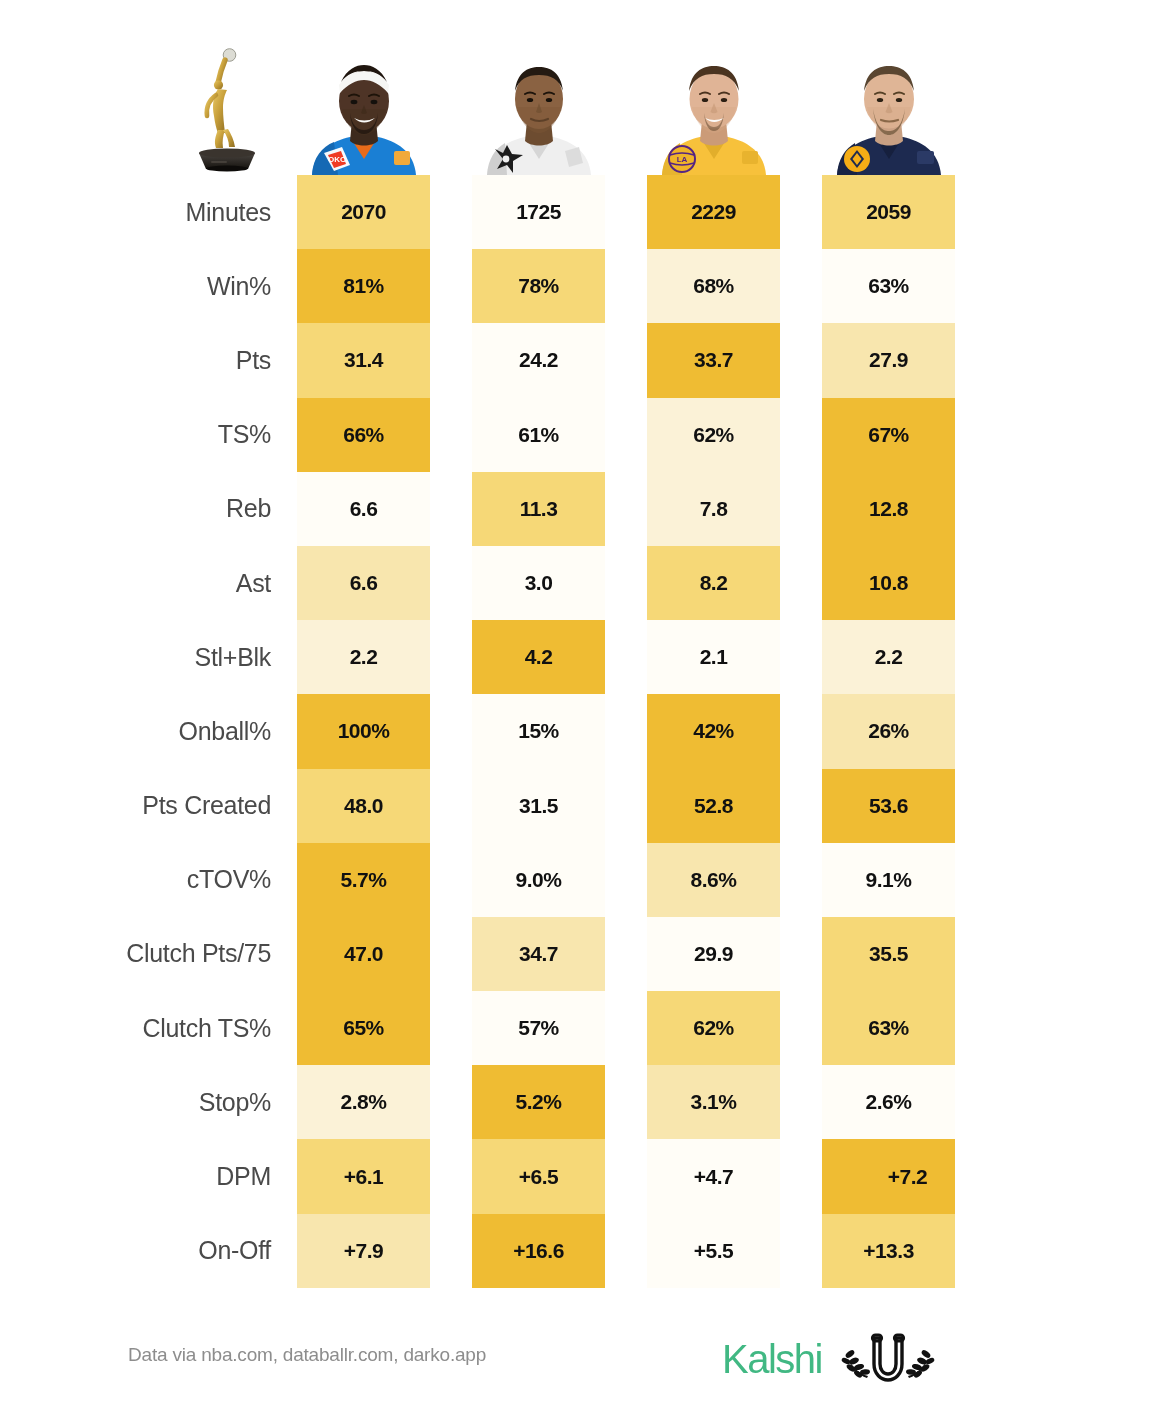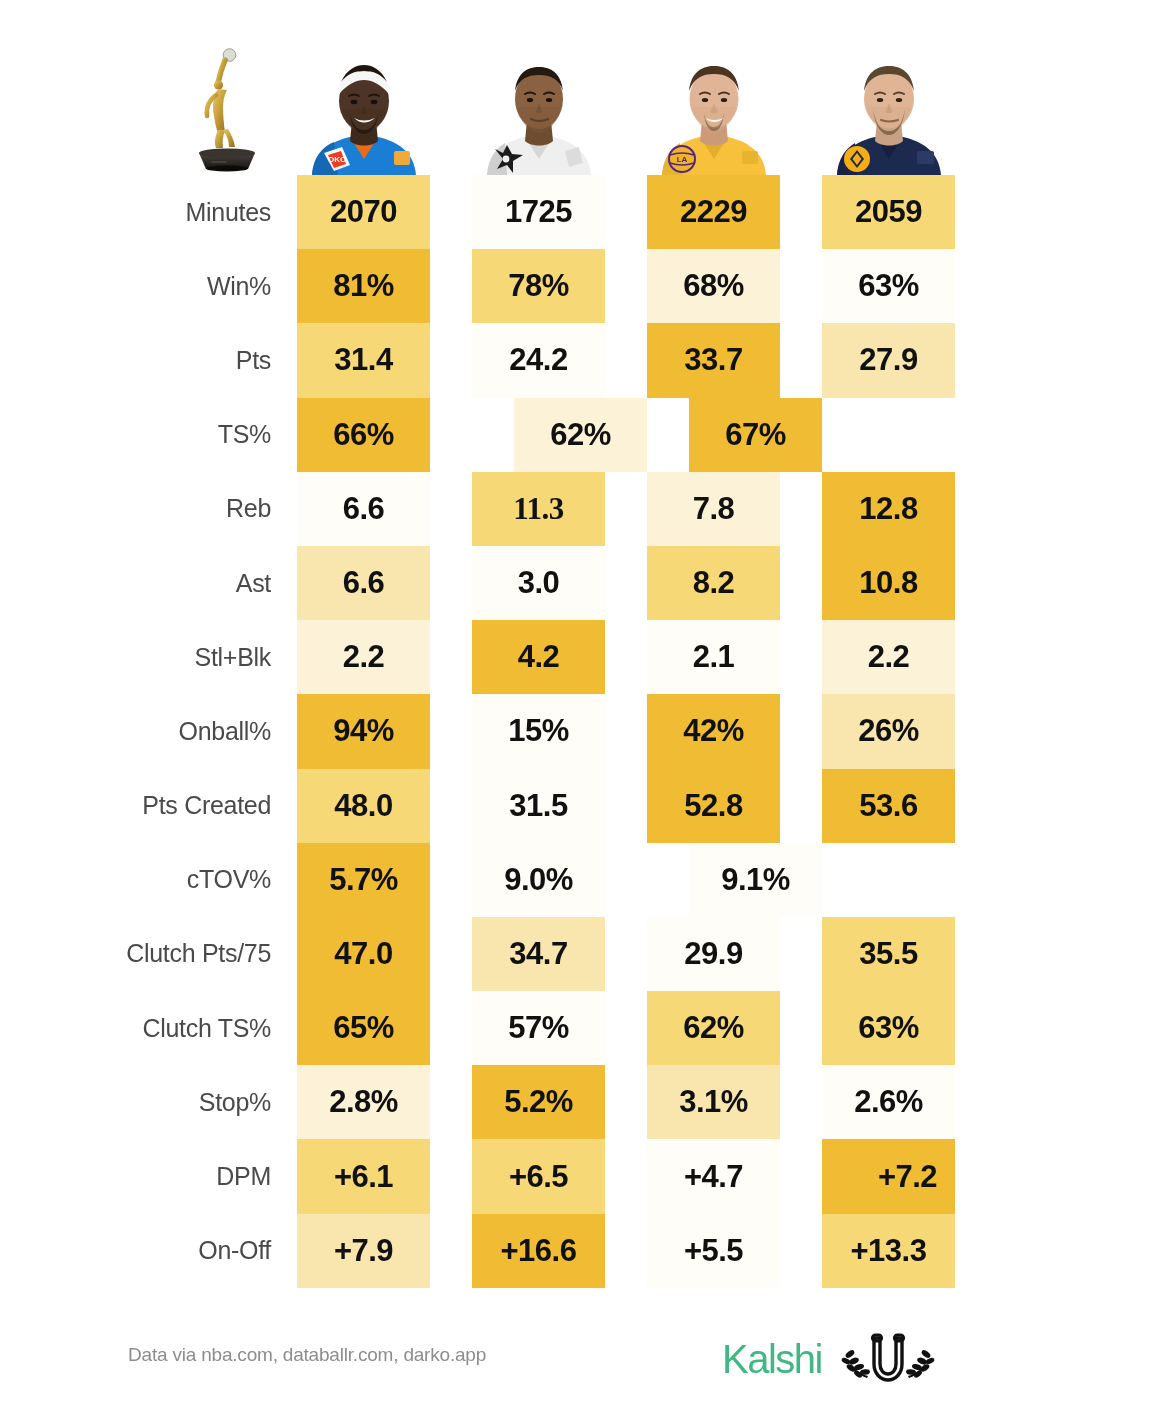--- a/index.html
+++ b/index.html
@@ -80,21 +80,21 @@
     font-size: 25px;
     color: #4a4a4a;
     letter-spacing: -0.3px;
     font-weight: 400;
   }
   .cell {
     flex: 0 0 133px;
     display: flex;
     align-items: center;
     justify-content: center;
-    font-size: 31px;
+    font-size: 21px;
     font-weight: 700;
     color: #111111;
     letter-spacing: -0.5px;
     box-sizing: border-box;
   }
   .gap { flex: 0 0 42px; }
 
   
   .footer {
     position: absolute;
@@ -323,30 +323,31 @@
       <div class="cell" style="background: rgb(255, 253, 247);">24.2</div>
       <div class="gap"></div>
       <div class="cell" style="background: rgb(239, 188, 51);">33.7</div>
       <div class="gap"></div>
       <div class="cell" style="background: rgb(248, 230, 174);">27.9</div>
     </div>
     <div class="row">
       <div class="label-cell">TS%</div>
       <div class="cell" style="background: rgb(239, 188, 51);">66%</div>
       <div class="gap"></div>
+      <div class="cell" style="background: rgb(255, 253, 247);">61%</div>
       <div class="gap"></div>
       <div class="cell" style="background: rgb(251, 242, 215);">62%</div>
       <div class="gap"></div>
       <div class="cell" style="background: rgb(239, 188, 51);">67%</div>
     </div>
     <div class="row">
       <div class="label-cell">Reb</div>
       <div class="cell" style="background: rgb(255, 253, 247);">6.6</div>
       <div class="gap"></div>
-      <div class="cell" style="background: rgb(246, 216, 119); font-family: Liberation Serif, serif;">11.3</div>
+      <div class="cell" style="background: rgb(246, 216, 119);">11.3</div>
       <div class="gap"></div>
       <div class="cell" style="background: rgb(251, 242, 215);">7.8</div>
       <div class="gap"></div>
       <div class="cell" style="background: rgb(239, 188, 51);">12.8</div>
     </div>
     <div class="row">
       <div class="label-cell">Ast</div>
       <div class="cell" style="background: rgb(248, 230, 174);">6.6</div>
       <div class="gap"></div>
       <div class="cell" style="background: rgb(255, 253, 247);">3.0</div>
@@ -360,21 +361,21 @@
       <div class="cell" style="background: rgb(251, 242, 215);">2.2</div>
       <div class="gap"></div>
       <div class="cell" style="background: rgb(239, 188, 51);">4.2</div>
       <div class="gap"></div>
       <div class="cell" style="background: rgb(255, 253, 247);">2.1</div>
       <div class="gap"></div>
       <div class="cell" style="background: rgb(251, 242, 215);">2.2</div>
     </div>
     <div class="row">
       <div class="label-cell">Onball%</div>
-      <div class="cell" style="background: rgb(239, 188, 51);">94%</div>
+      <div class="cell" style="background: rgb(239, 188, 51);">100%</div>
       <div class="gap"></div>
       <div class="cell" style="background: rgb(255, 253, 247);">15%</div>
       <div class="gap"></div>
       <div class="cell" style="background: rgb(239, 188, 51);">42%</div>
       <div class="gap"></div>
       <div class="cell" style="background: rgb(248, 230, 174);">26%</div>
     </div>
     <div class="row">
       <div class="label-cell">Pts Created</div>
       <div class="cell" style="background: rgb(246, 216, 119);">48.0</div>
@@ -384,20 +385,21 @@
       <div class="cell" style="background: rgb(239, 188, 51);">52.8</div>
       <div class="gap"></div>
       <div class="cell" style="background: rgb(239, 188, 51);">53.6</div>
     </div>
     <div class="row">
       <div class="label-cell">cTOV%</div>
       <div class="cell" style="background: rgb(239, 188, 51);">5.7%</div>
       <div class="gap"></div>
       <div class="cell" style="background: rgb(255, 253, 247);">9.0%</div>
       <div class="gap"></div>
+      <div class="cell" style="background: rgb(248, 230, 174);">8.6%</div>
       <div class="gap"></div>
       <div class="cell" style="background: rgb(255, 253, 247);">9.1%</div>
     </div>
     <div class="row">
       <div class="label-cell">Clutch Pts/75</div>
       <div class="cell" style="background: rgb(239, 188, 51);">47.0</div>
       <div class="gap"></div>
       <div class="cell" style="background: rgb(248, 230, 174);">34.7</div>
       <div class="gap"></div>
       <div class="cell" style="background: rgb(255, 253, 247);">29.9</div>

